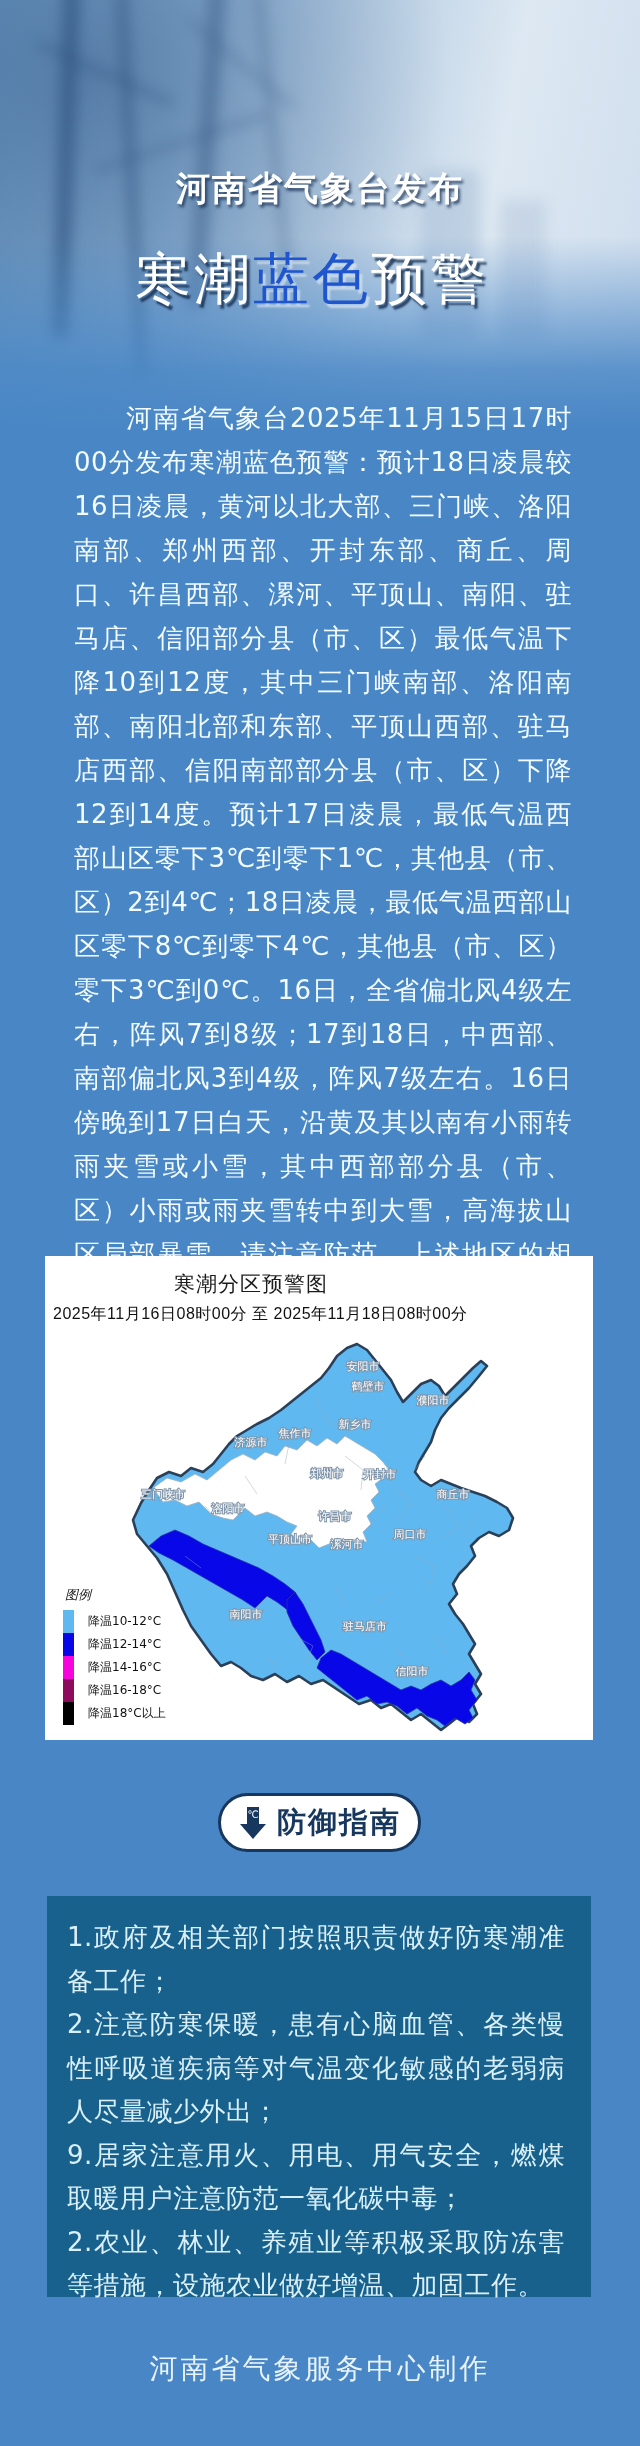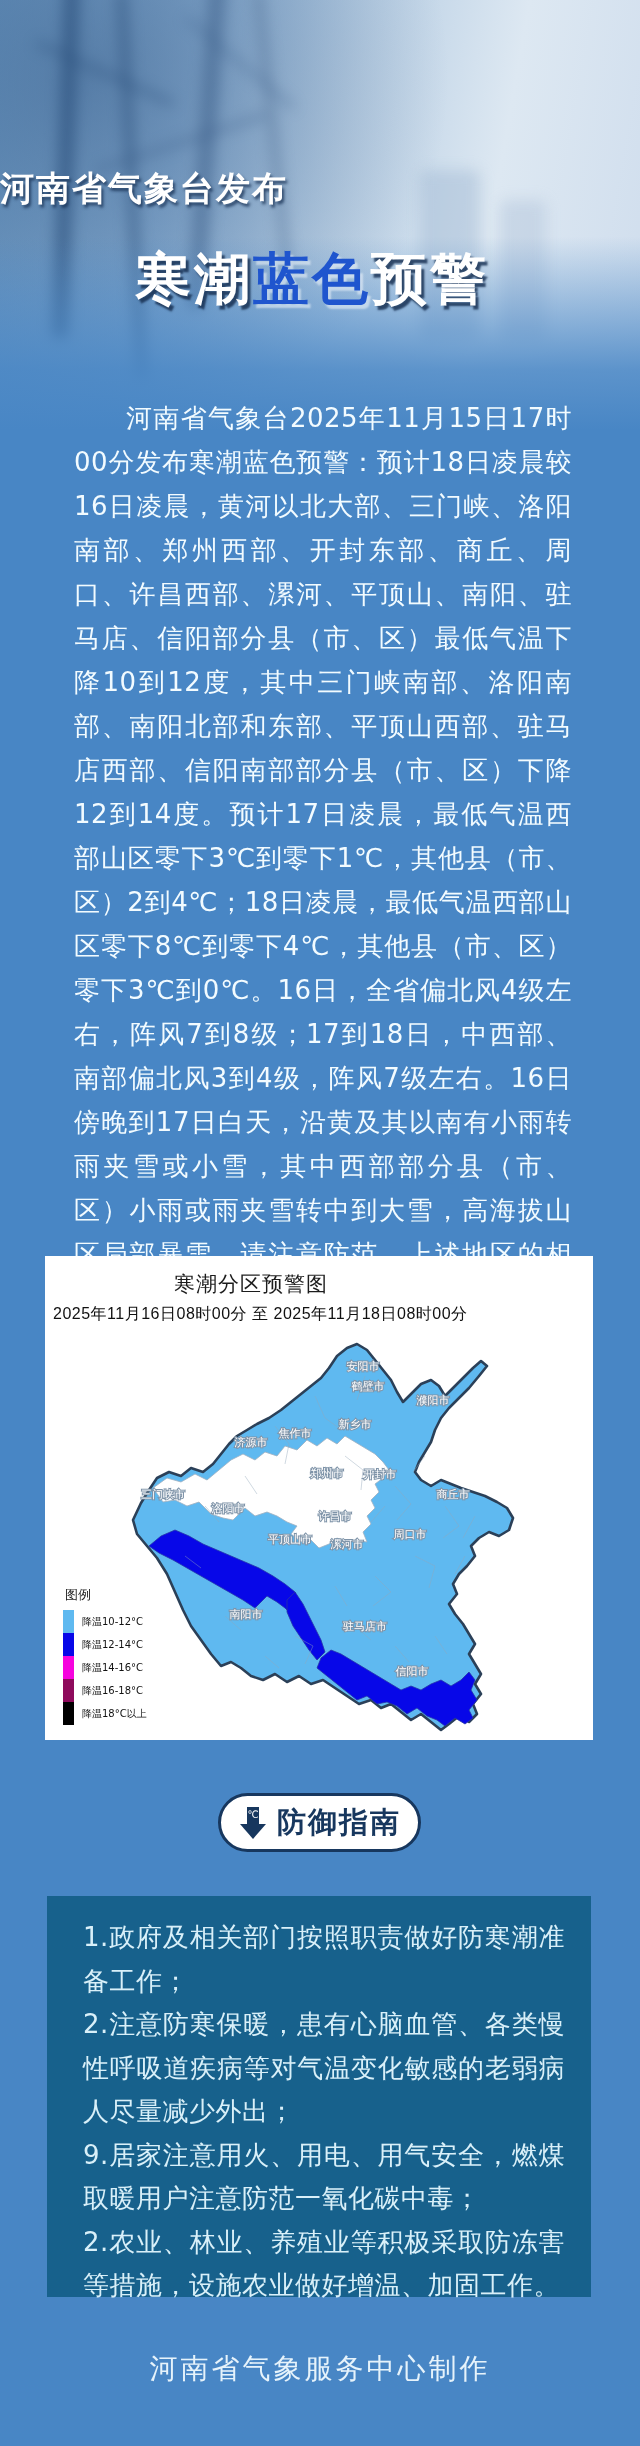--- a/index.html
+++ b/index.html
@@ -18,56 +18,56 @@
   .t3{left:198px;top:-20px;width:17px;height:330px;background:rgba(64,98,140,.5);transform:rotate(4deg);}
   .t4{left:268px;top:-10px;width:9px;height:280px;background:rgba(90,120,155,.45);transform:rotate(-6deg);}
   .b1{left:30px;top:70px;width:150px;height:7px;background:rgba(52,88,130,.45);transform:rotate(24deg);}
   .b2{left:90px;top:140px;width:180px;height:6px;background:rgba(62,96,138,.4);transform:rotate(-18deg);}
   .b3{left:170px;top:60px;width:140px;height:6px;background:rgba(70,104,146,.38);transform:rotate(40deg);}
   .bld1{left:420px;top:170px;width:60px;height:170px;background:rgba(150,175,205,.38);}
   .bld2{left:500px;top:200px;width:46px;height:140px;background:rgba(160,183,210,.33);}
   .photo .vignette{position:absolute;inset:0;background:radial-gradient(circle at 14% 18%,rgba(38,74,120,.45),rgba(38,74,120,0) 55%);}
   .photo .fade{position:absolute;inset:0;background:linear-gradient(180deg,rgba(72,134,197,0) 55%,rgba(72,134,197,.85) 86%,#4886C5 100%);}
   
-  .publisher{position:absolute;left:0;top:166px;width:640px;
+  .publisher{position:absolute;left:0;top:166px;width:640px;text-align:center;
     color:#fff;font-size:34px;font-weight:bold;letter-spacing:2px;
     text-shadow:2px 3px 3px rgba(25,50,85,.8);}
   .bigtitle{position:absolute;left:0;top:242px;width:624px;text-align:center;
-    font-size:56px;font-weight:bold;letter-spacing:3px;color:#fff;
+    font-size:56px;font-weight:normal;letter-spacing:3px;color:#fff;
     text-shadow:3px 4px 2px rgba(23,48,82,.85);}
   .bigtitle .hl{color:#1F55CE;text-shadow:3px 4px 2px rgba(240,246,252,.55);}
   
   .bulletin{position:absolute;left:74px;top:396px;width:498px;
     color:#F2FBFF;font-size:26px;line-height:44px;text-indent:2em;
     text-align:justify;margin:0;letter-spacing:.5px;}
   
   .map-panel{position:absolute;left:45px;top:1256px;width:548px;height:484px;background:#fff;}
   .map-title{position:absolute;left:0;top:14px;width:412px;text-align:center;
     color:#1c1c1c;font-size:21px;font-weight:normal;letter-spacing:1px;}
   .map-period{position:absolute;left:8px;top:48px;color:#111;font-size:16px;
     font-family:Liberation Sans, sans-serif;letter-spacing:.5px;}
   .map-source{position:absolute;left:0;top:78px;width:360px;text-align:center;color:#111;
     font-size:17px;font-family:"Liberation Serif","DejaVu Serif",serif;letter-spacing:2px;}
   .map-svg{position:absolute;inset:0;}
   .city-label{font-size:11px;fill:#ffffff;stroke:#7E93A8;stroke-width:2px;
     paint-order:stroke;text-anchor:middle;font-family:"DejaVu Sans",sans-serif;}
   .legend{position:absolute;left:18px;top:330px;}
-  .legend-title{font-size:13px;color:#222;margin:0 0 6px 2px;}
+  .legend-title{font-size:13px;color:#222;margin:0 0 6px 2px;font-style:italic;}
   .legend-row{display:flex;align-items:center;height:23px;}
   .legend-swatch{width:11px;height:23px;flex:0 0 11px;}
-  .legend-label{font-size:10px;color:#111;padding-left:8px;white-space:nowrap;}
+  .legend-label{font-size:12px;color:#111;padding-left:14px;white-space:nowrap;}
   
   .guide-btn{position:absolute;left:218px;top:1793px;width:203px;height:59px;
     box-sizing:border-box;background:#fff;border:3px solid #17375E;border-radius:30px;
     display:flex;align-items:center;justify-content:center;gap:9px;cursor:pointer;}
   .guide-btn-label{color:#17375E;font-size:29px;font-weight:bold;letter-spacing:2px;}
   .arrow-icon{width:30px;height:34px;position:relative;flex:0 0 30px;}
   
   .guide-panel{position:absolute;left:47px;top:1896px;width:544px;height:401px;
-    background:#17618C;box-sizing:border-box;padding:20px 26px 0 36px;}
+    background:#17618C;box-sizing:border-box;padding:20px 26px 0 20px;}
   .guide-item{margin:0;color:#D9F0F9;font-size:26px;line-height:43.5px;
     text-align:justify;letter-spacing:.5px;}
   
   .credit{position:absolute;left:0;top:2350px;width:640px;text-align:center;
     color:#E6F3FB;font-size:28px;letter-spacing:3px;}
   .social{position:absolute;left:0;top:2408px;width:640px;display:flex;
     align-items:center;justify-content:center;gap:8px;color:#E6F3FB;font-size:23px;}
 </style>
 </head>
 <body>

